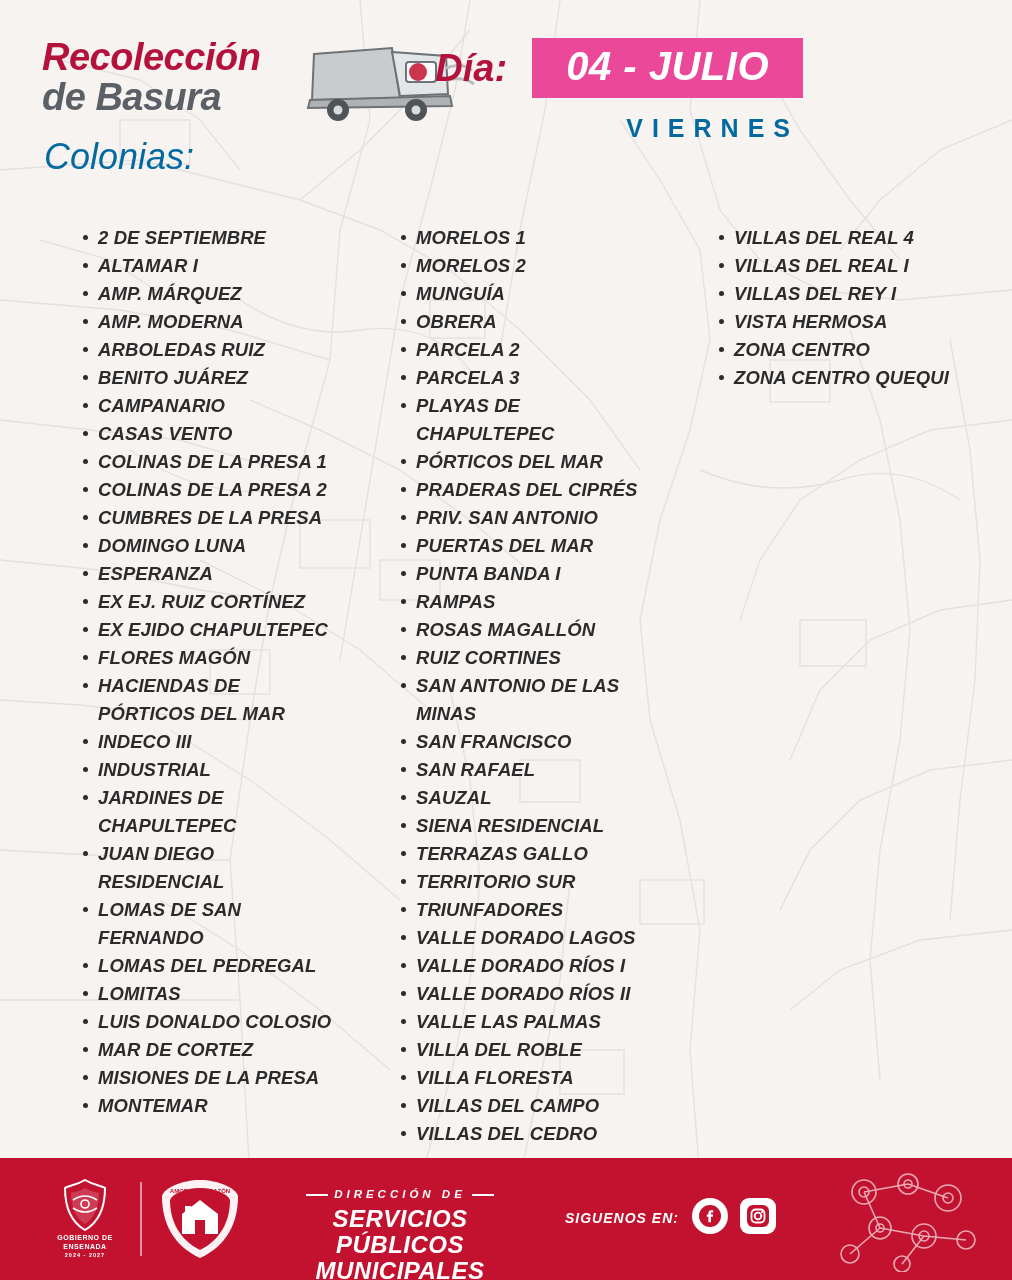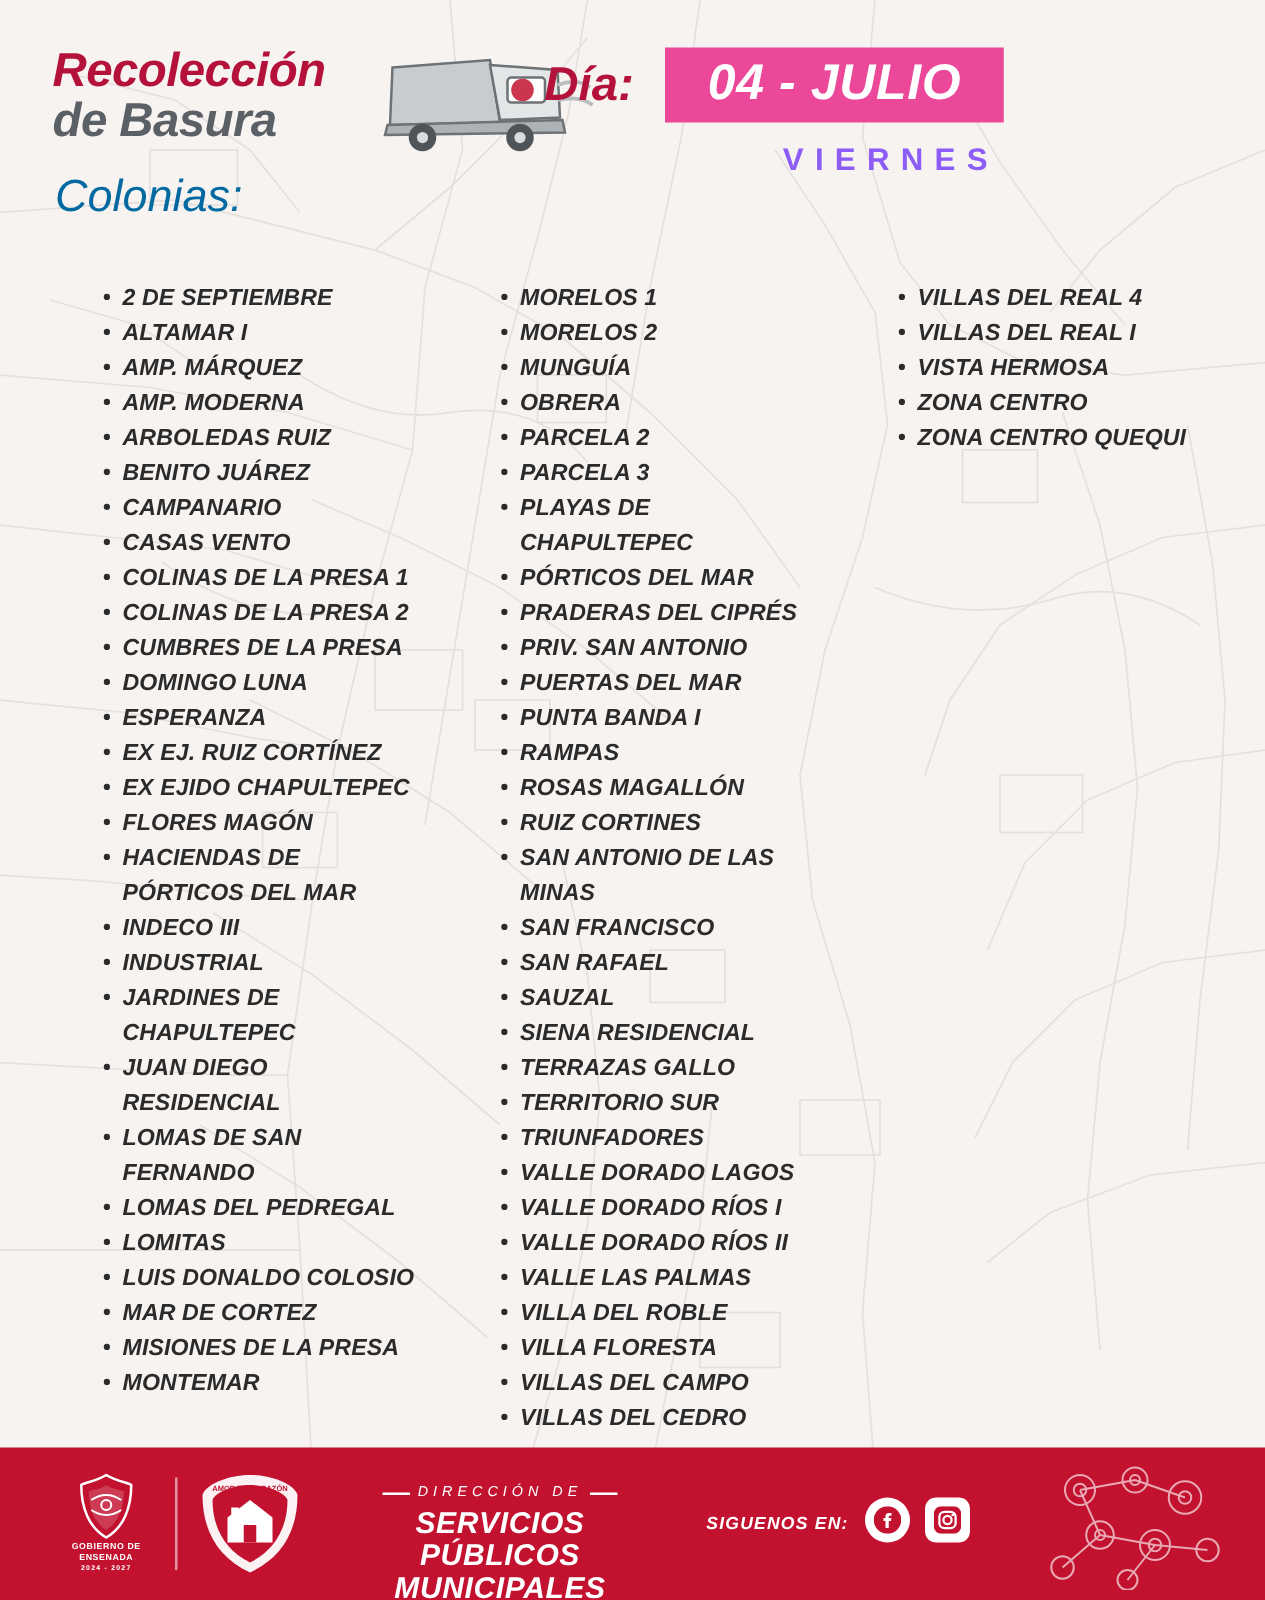--- a/index.html
+++ b/index.html
@@ -99,21 +99,21 @@
     font-style: italic;
     padding: 6px 34px 9px 34px;
     letter-spacing: 0.5px;
   }
   .weekday {
     position: absolute;
     right: 28px;
     top: 114px;
     font-size: 25px;
     font-weight: bold;
-    color: #8b5cf6;
+    color: #0369a1;
     letter-spacing: 9px;
   }
 
   
   .columns {
     position: absolute;
     left: 60px;
     top: 208px;
     width: 930px;
     display: flex;
@@ -198,21 +198,21 @@
   .dept {
     position: absolute;
     left: 265px;
     top: 26px;
     color: #ffffff;
     text-align: center;
     width: 270px;
   }
   .dept-top {
     font-size: 11.5px;
-    font-weight: normal;
+    font-weight: bold;
     letter-spacing: 4px;
     font-style: italic;
     position: relative;
     display: inline-block;
     padding: 0 14px;
   }
   .dept-top::before, .dept-top::after {
     content: "";
     position: absolute;
     top: 50%;
@@ -414,20 +414,21 @@
           <li>VILLA DEL ROBLE</li>
           <li>VILLA FLORESTA</li>
           <li>VILLAS DEL CAMPO</li>
           <li>VILLAS DEL CEDRO</li>
         </ul>
     </div>
     <div class="col">
       <ul id="list2">
           <li>VILLAS DEL REAL 4</li>
           <li>VILLAS DEL REAL I</li>
+          <li>VILLAS DEL REY I</li>
           <li>VISTA HERMOSA</li>
           <li>ZONA CENTRO</li>
           <li>ZONA CENTRO QUEQUI</li>
         </ul>
     </div>
   </div>
 
   <div class="footer">
     <div class="footer-inner">
 

